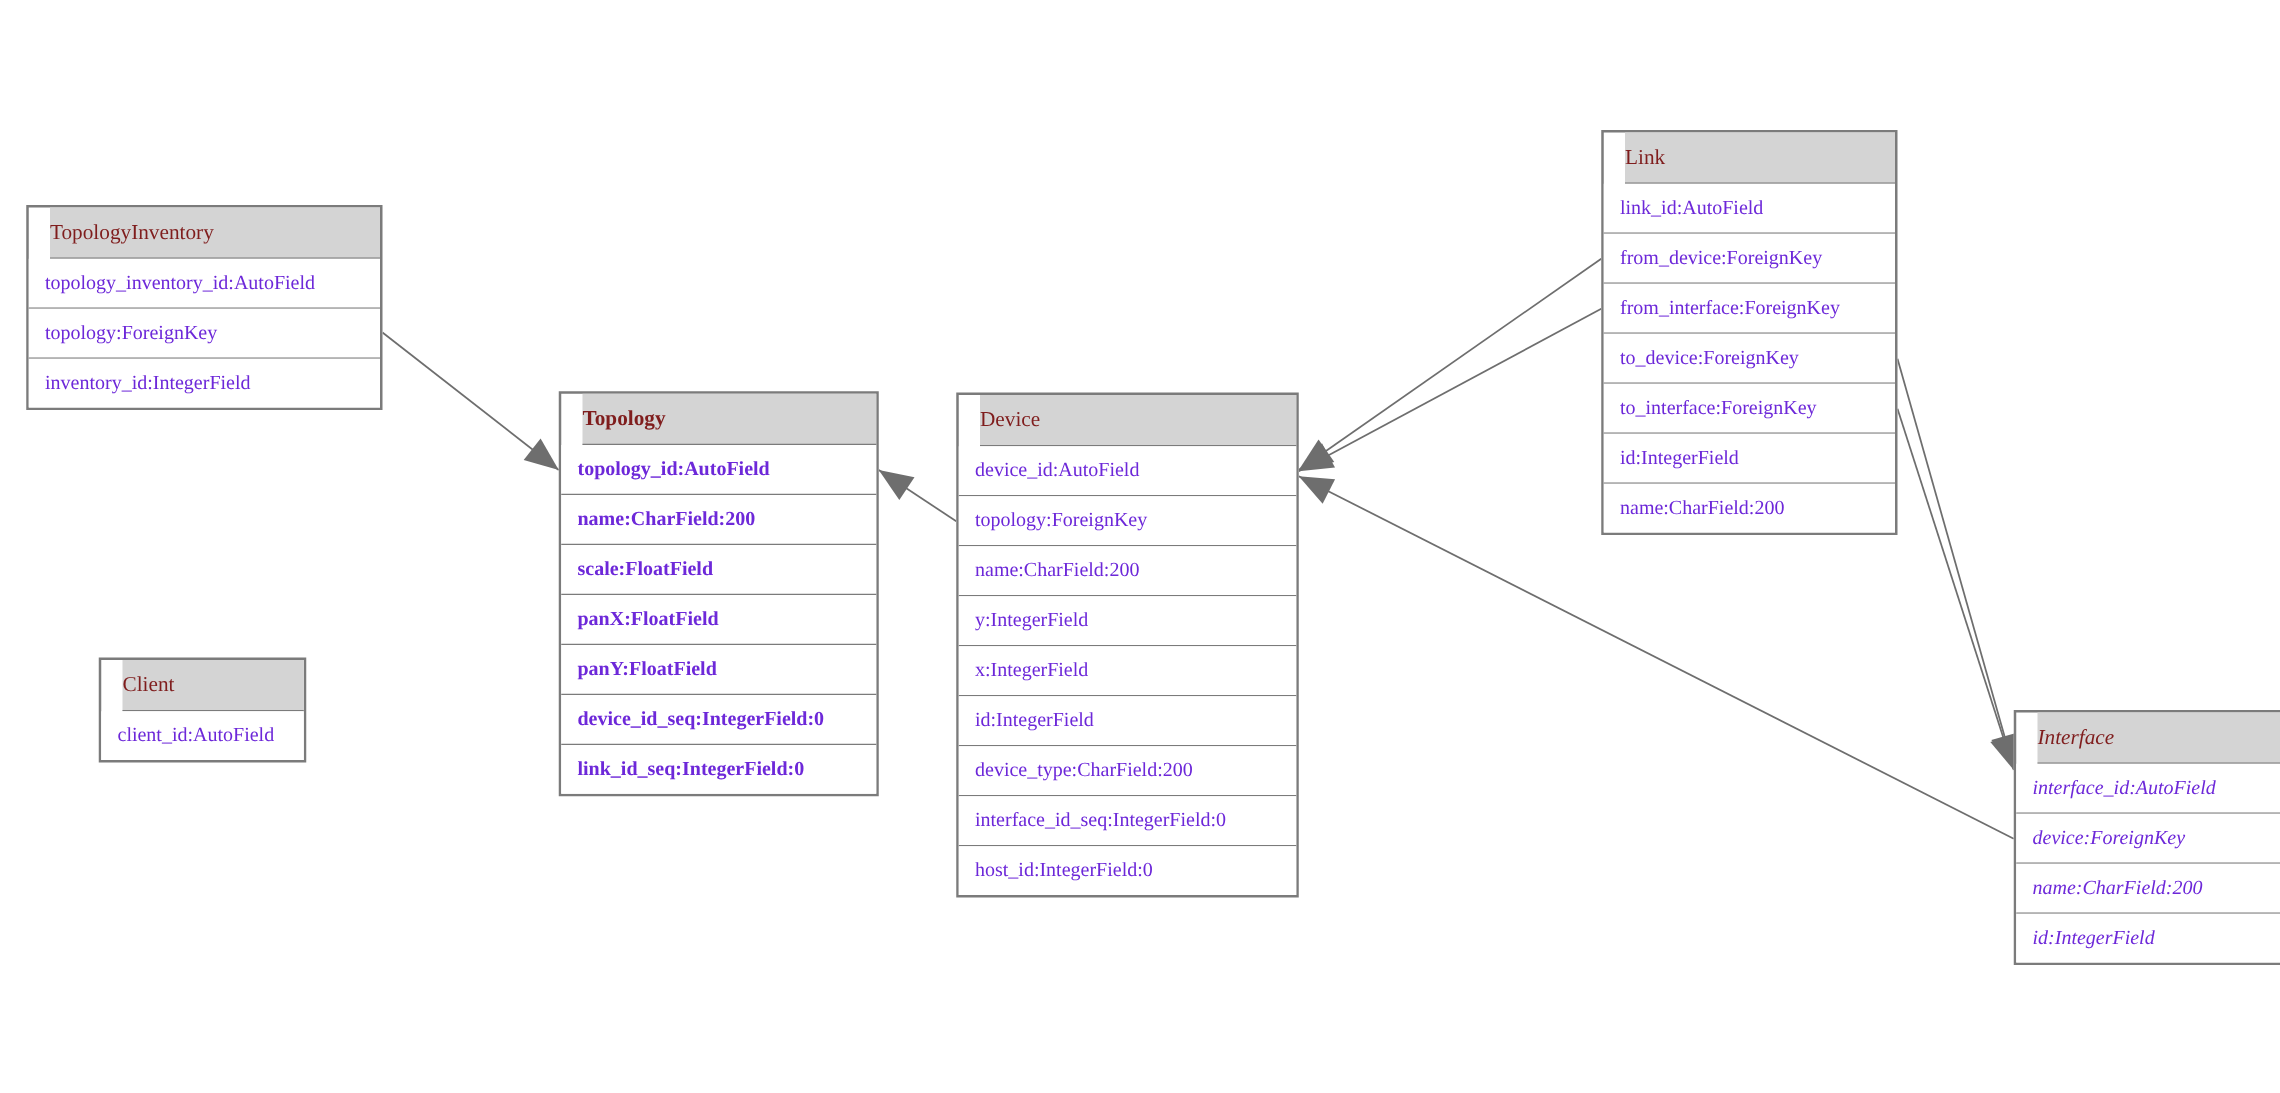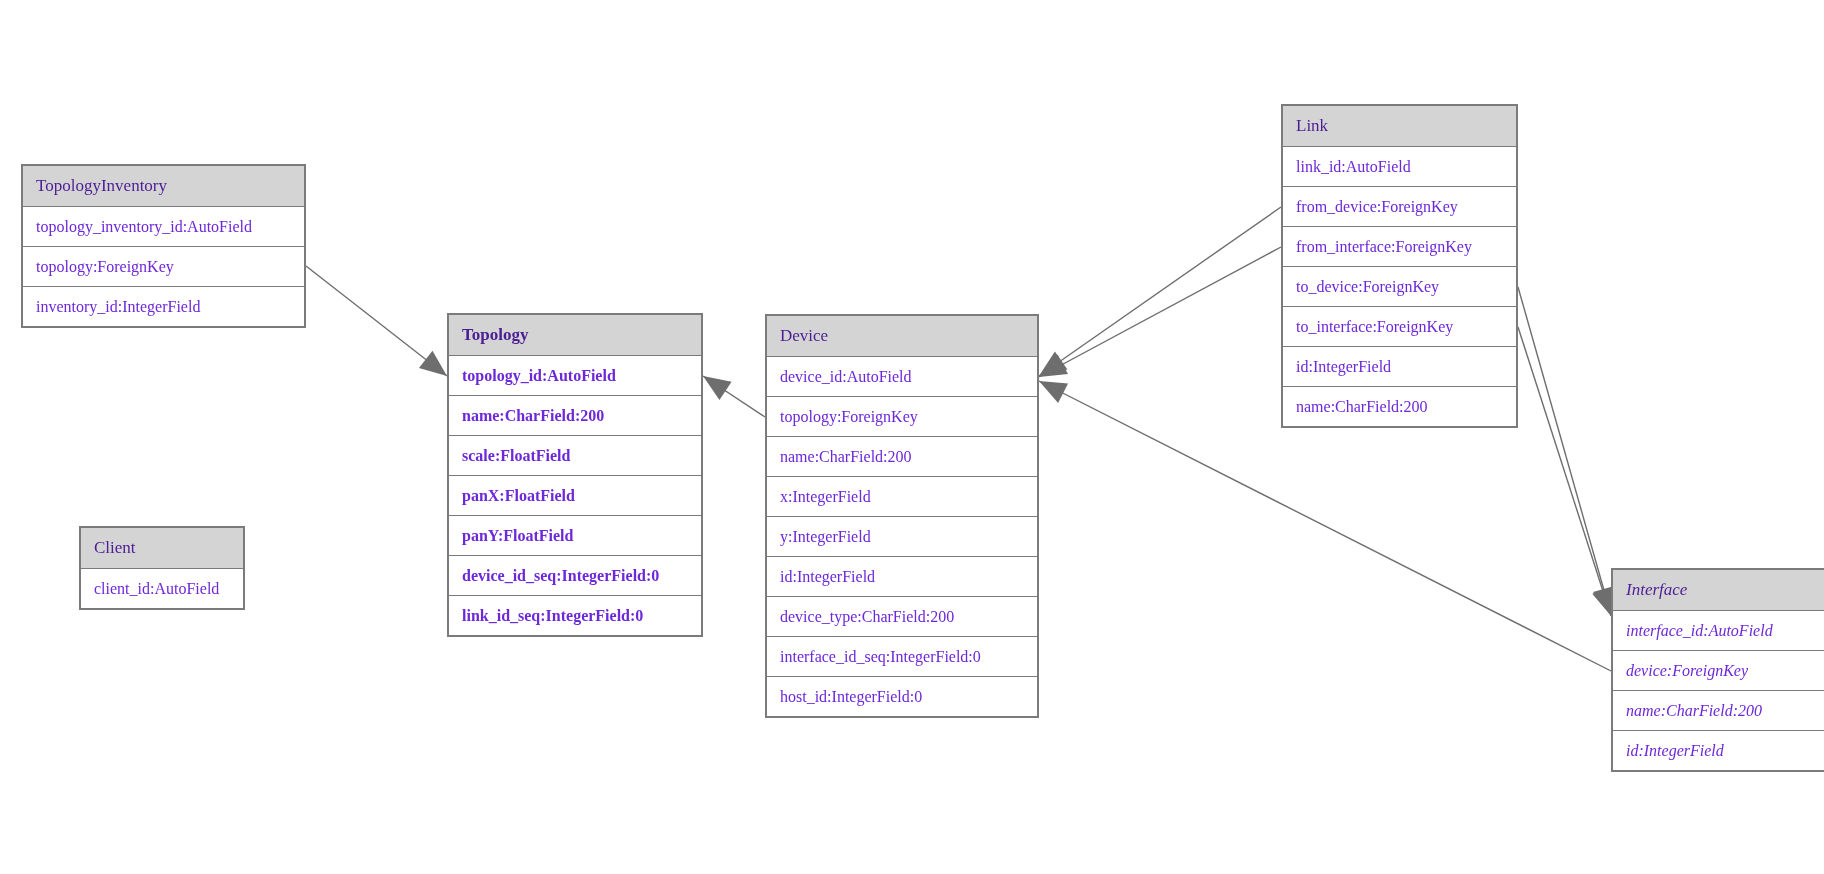--- a/index.html
+++ b/index.html
@@ -19,25 +19,25 @@
   .er-table {
     position: absolute;
     border: 2px solid #7b7b7b;
     background: #ffffff;
     box-sizing: border-box;
   }
   .er-table .hdr {
     height: 40px; line-height: 40px;
     background: #d4d4d4;
     border-bottom: 1px solid #7b7b7b;
-    padding-left: 13px;
     font-size: 17px;
-    color: #4c1d95;
+    color: #7f1d1d;
     white-space: nowrap;
     overflow: hidden;
+    margin-left: 17px;
   }
   .er-table .row {
     height: 39px; line-height: 39px;
     border-bottom: 1px solid #7b7b7b;
     padding-left: 13px;
     font-size: 16px;
     color: #6d28d9;
     white-space: nowrap;
     overflow: hidden;
     background: #ffffff;
@@ -83,22 +83,22 @@
       </div>
       <div class="er-table" style="left: 79px; top: 526px; width: 166px;">
         <div class="hdr">Client</div>
         <div class="row">client_id:AutoField</div>
       </div>
       <div class="er-table" style="left: 765px; top: 314px; width: 274px;">
         <div class="hdr">Device</div>
         <div class="row">device_id:AutoField</div>
         <div class="row">topology:ForeignKey</div>
         <div class="row">name:CharField:200</div>
+        <div class="row">y:IntegerField</div>
         <div class="row">x:IntegerField</div>
-        <div class="row">y:IntegerField</div>
         <div class="row">id:IntegerField</div>
         <div class="row">device_type:CharField:200</div>
         <div class="row">interface_id_seq:IntegerField:0</div>
         <div class="row">host_id:IntegerField:0</div>
       </div>
       <div class="er-table" style="left: 1281px; top: 104px; width: 237px;">
         <div class="hdr">Link</div>
         <div class="row">link_id:AutoField</div>
         <div class="row">from_device:ForeignKey</div>
         <div class="row">from_interface:ForeignKey</div>

